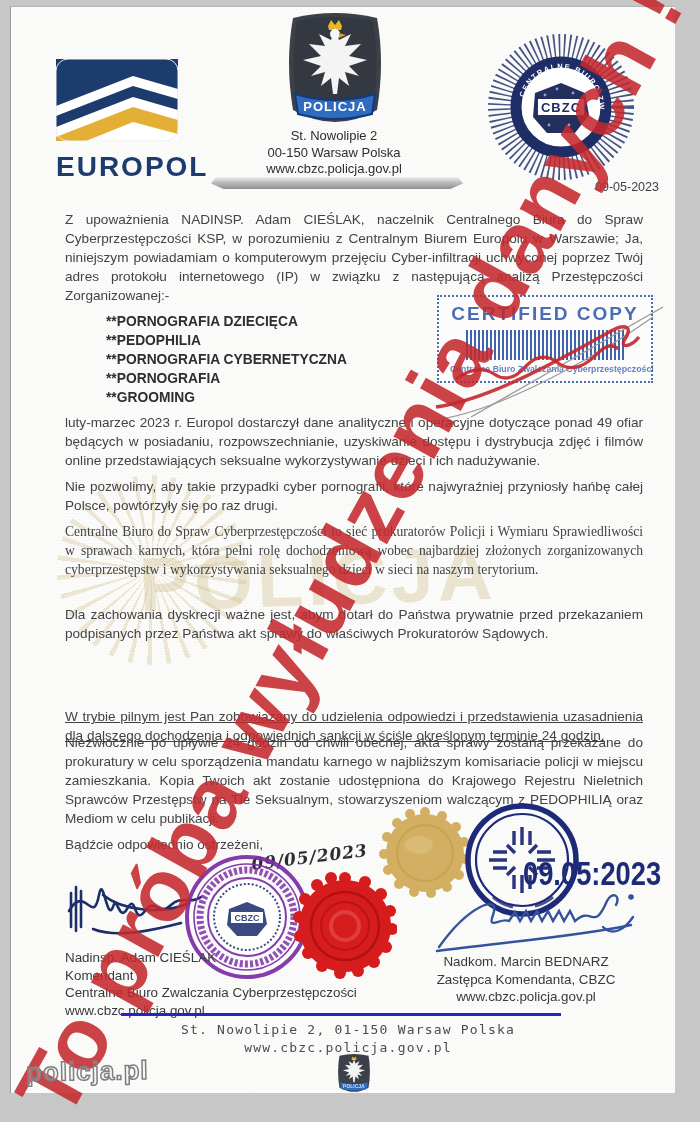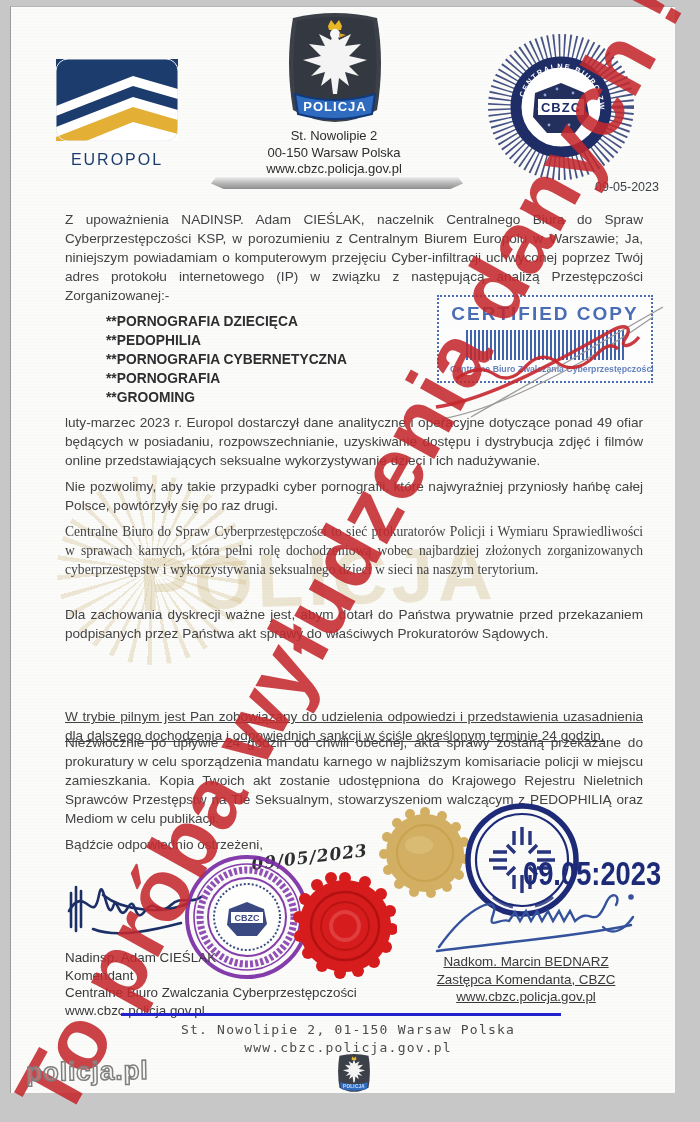--- a/index.html
+++ b/index.html
@@ -5,21 +5,21 @@
   html,body{margin:0;padding:0;background:#c7c7c7;}
   #canvas{position:relative;width:700px;height:1122px;background:#c7c7c7;overflow:hidden;
           font-family:"Liberation Sans",sans-serif;color:#3f3f41;}
   .sheet{position:absolute;left:10px;top:6px;width:664px;height:1086px;background:#fbfbfa;
          border-left:1px solid #9b9b9b;border-top:1px solid #b5b5b5;
          background-image:repeating-linear-gradient(0deg,rgba(0,0,0,.013) 0 1px,transparent 1px 3px);}
   .abs{position:absolute;}
   .para{left:54px;width:578px;font-size:13.6px;line-height:19px;text-align:justify;color:#434345;}
   .charges{left:95px;font-size:13.8px;line-height:19px;font-weight:bold;color:#2e2e30;}
   
-  .europol-label{font-weight:normal;color:#1d3c6e;font-size:16px;letter-spacing:2px;}
+  .europol-label{font-weight:bold;color:#1d3c6e;font-size:28px;letter-spacing:2px;}
   .addr{width:220px;text-align:center;font-size:13px;line-height:16.5px;color:#2d2d2f;}
   .divider{background:linear-gradient(#efefef,#bdbdbd 45%,#8f8f8f);
            clip-path:polygon(2% 0,98% 0,100% 55%,95% 100%,5% 100%,0 55%);}
   .hdr-date{font-size:12.5px;color:#3e4048;}
   
   .cert{border:2px dotted #4a6db4;padding:6px 8px 7px;text-align:center;background:rgba(255,255,255,.6);}
   .cert-title{color:#4a6db4;font-size:19px;letter-spacing:2px;font-weight:700;white-space:nowrap;}
   .cert-bars{height:30px;margin:5px auto 4px;width:158px;
              background:repeating-linear-gradient(90deg,#3f64ab 0 2px,transparent 2px 4px);}
   .cert-org{color:#4a6db4;font-size:9px;font-weight:bold;white-space:nowrap;transform:scaleX(.97);opacity:.85;}
@@ -257,21 +257,21 @@
 
     <svg class="abs content" style="left:424px;top:878px;" width="210" height="70" viewBox="0 0 210 70">
       <g stroke="#35539c" stroke-width="2.4" fill="none" stroke-linecap="round">
         <path d="M4 62 C34 20 66 8 58 30 C52 46 66 32 74 36 l6 -9 l5 9 l6 -10 l5 10 l6 -10 l5 10 l6 -10 l5 10 l6 -10 l5 10 l6 -10 l5 10 C158 20 158 48 172 16 C177 6 186 10 181 20"></path>
         <path d="M168 42 C178 52 190 44 198 32"></path>
         <circle cx="196" cy="12" r="1.6" fill="#35539c"></circle>
         <path d="M2 66 C60 58 140 52 196 40"></path>
       </g>
     </svg>
 
-    <div class="abs content sig-block" style="left:392px;top:946px;width:246px;text-align:center;text-decoration:underline;">
+    <div class="abs content sig-block" style="left:392px;top:946px;width:246px;text-align:center;">
       <div>Nadkom. Marcin BEDNARZ</div>
       <div>Zastępca Komendanta, CBZC</div>
       <div>www.cbzc.policja.gov.pl</div>
     </div>
 
     <div class="abs content foot-line" style="left:110px;top:1006px;width:440px;"></div>
     <div class="abs content foot-addr" style="left:127px;top:1014px;width:420px;">
       <div>St. Nowolipie 2, 01-150 Warsaw Polska</div>
       <div>www.cbzc.policja.gov.pl</div>
     </div>

